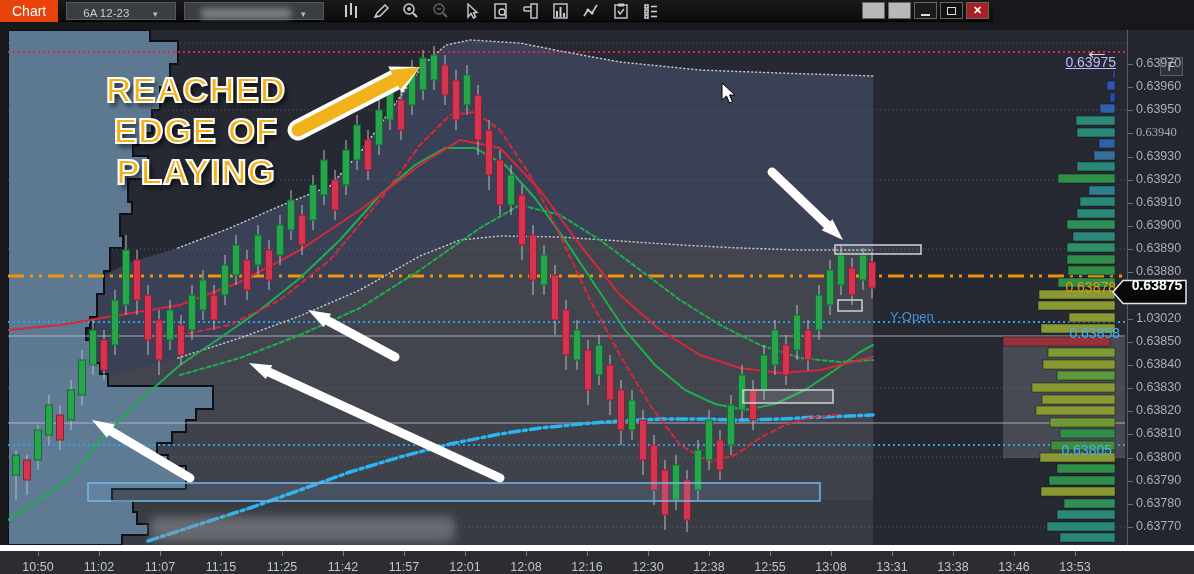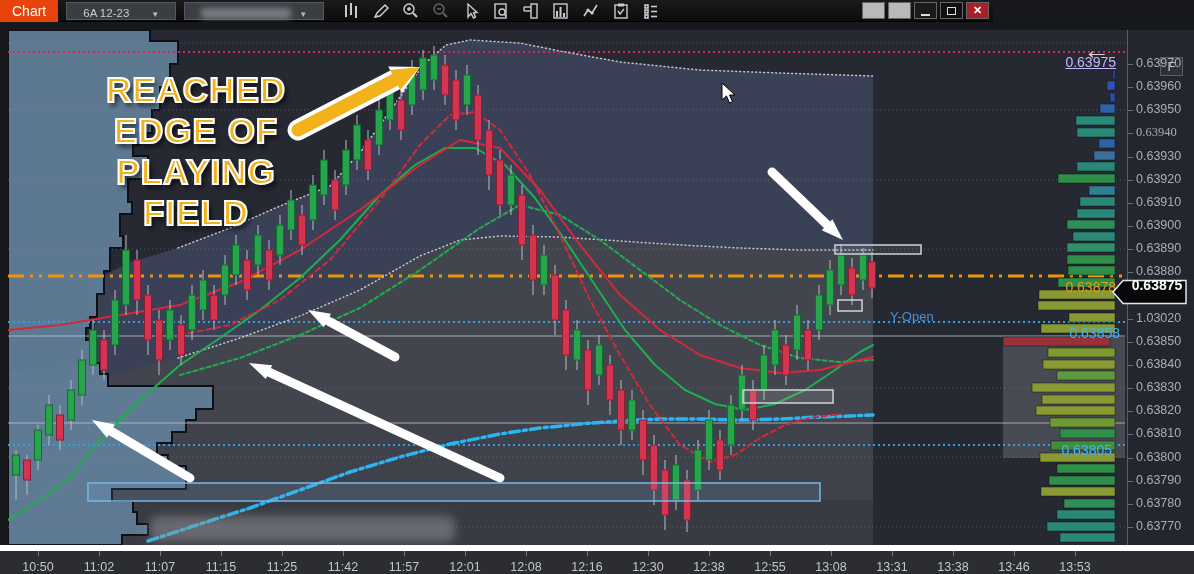--- a/index.html
+++ b/index.html
@@ -428,21 +428,20 @@
           <line x1="492" y1="448" x2="261.00068348214234" y2="342.16365976273454" stroke="#ffffff" stroke-width="9" stroke-linecap="round"></line>
           <polygon points="241,333 264.1871378996387,335.2088766428078 257.814229064646,349.11844288266127" fill="#ffffff"></polygon>
           <line x1="764" y1="142" x2="819.1116023616694" y2="194.78294310695097" stroke="#ffffff" stroke-width="9" stroke-linecap="round"></line>
           <polygon points="835,210 813.8202166693137,200.3077722857341 824.4029880540251,189.25811392816783" fill="#ffffff"></polygon>
           <polygon points="0,0 0,17 4.5,13 7.5,20 10.5,18.7 7.5,12 13,12" transform="translate(714,53)" fill="#fff" stroke="#000" stroke-width="1"></polygon>
         </svg>
 
       <div class="bigtxt" style="left:58px; top:40px;">REACHED</div>
       <div class="bigtxt" style="left:58px; top:81px;">EDGE OF</div>
       <div class="bigtxt" style="left:58px; top:122px;">PLAYING</div>
-      <div class="bigtxt" style="left:58px; top:163px;">FIELD</div>
 
       <span class="plbl" id="lbl-res" style="left:1022px; top:24px;">0.63975</span>
       <span class="plbl" id="lbl-poc" style="left:1022px; top:249px;">0.63878</span>
       <span class="plbl" id="lbl-yopenprice" style="left:1026px; top:295px;text-align:right;">0.63858</span>
       <span class="plbl" id="lbl-sup" style="left:1018px; top:412px;">0.63805</span>
       <span id="lbl-yopen" style="left:882px; top:279px;">Y-Open</span>
       <span id="leftarrow-glyph" style="left:1075px; top:10px;">←</span>
     </div>
 
     <div id="priceaxis">

